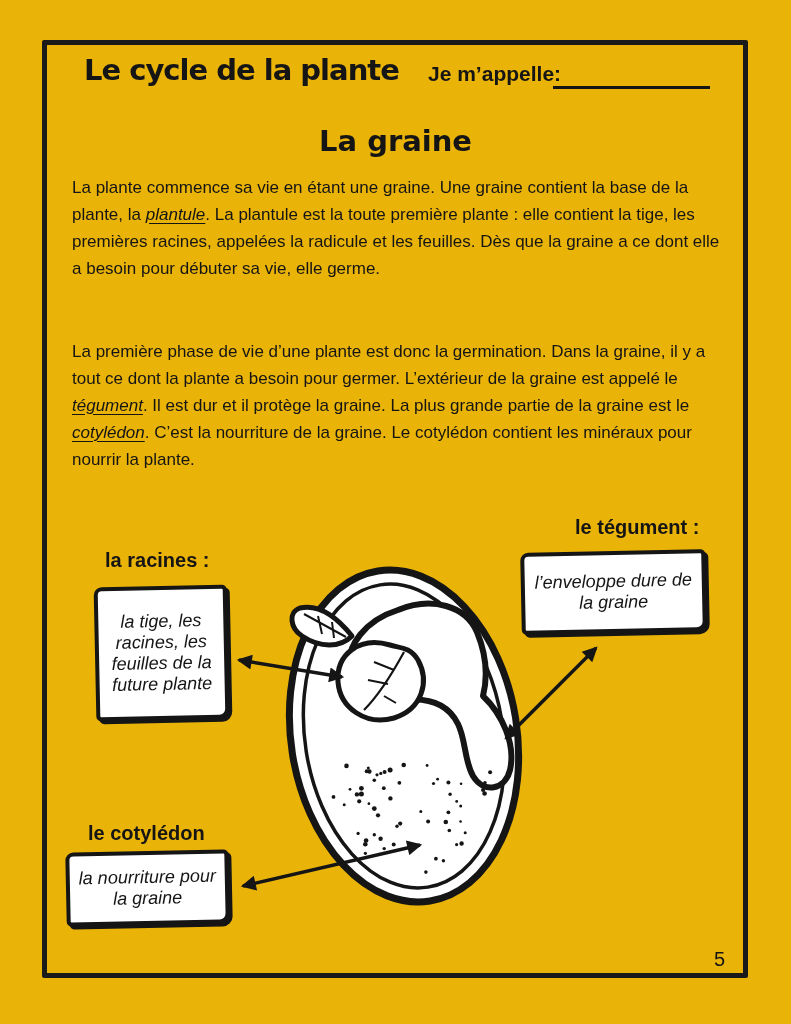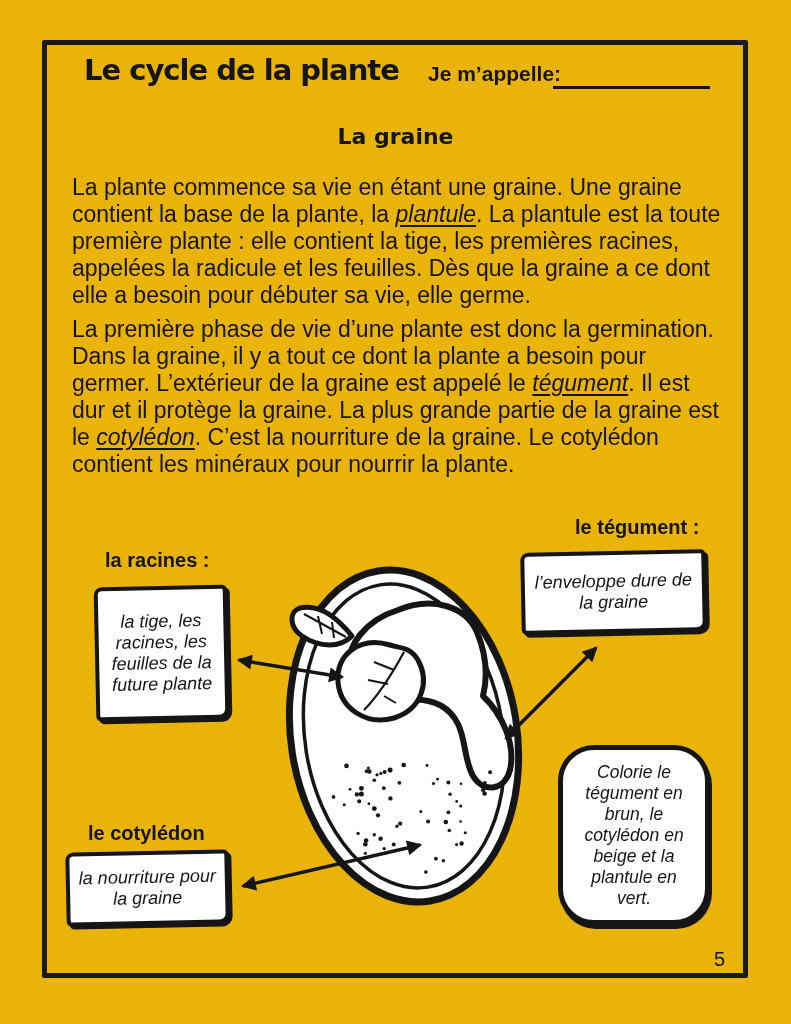--- a/index.html
+++ b/index.html
@@ -12,28 +12,28 @@
     border:5px solid #1a1a1a;box-sizing:border-box;border-radius:2px;
   }
   .title{
     position:absolute;left:84px;top:53px;font-size:29px;font-weight:800;
     letter-spacing:-1px;font-family:"DejaVu Sans",sans-serif;
   }
   .name-label{position:absolute;left:428px;top:62px;font-size:21px;font-weight:600;}
   .name-line{position:absolute;left:553px;top:86px;width:157px;border-top:3px solid #151515;}
   .subtitle{
     position:absolute;left:0;top:124px;width:791px;text-align:center;
-    font-size:22px;font-weight:800;font-family:"DejaVu Sans",sans-serif;
+    font-size:29px;font-weight:800;font-family:"DejaVu Sans",sans-serif;
   }
   .para{
-    position:absolute;left:72px;width:650px;font-size:23px;line-height:27px;
+    position:absolute;left:72px;width:650px;font-size:17px;line-height:27px;
     text-align:left;
   }
   .para.p1{top:174px;}
-  .para.p2{top:316px;}
+  .para.p2{top:338px;}
   .term{font-style:italic;text-decoration:underline;text-underline-offset:3px;}
   .diagram-svg{position:absolute;left:0;top:0;width:791px;height:1024px;pointer-events:none;}
   .dlabel{position:absolute;font-size:20px;font-weight:700;}
   .dbox{
     position:absolute;box-sizing:border-box;border:4px solid #151515;
     box-shadow:3px 3px 0 0 #151515;border-radius:8px 5px 10px 5px;
     display:flex;align-items:center;justify-content:center;text-align:center;
     font-style:italic;font-size:18px;line-height:21px;background:#ffffff;
     padding:4px 8px;
   }
@@ -161,16 +161,15 @@
 
   <div class="dlabel" style="left:105px;top:549px;">la racines :</div>
   <div class="dbox rot-l" style="left:95px;top:586px;width:133px;height:134px;">la tige, les racines, les feuilles de la future plante</div>
 
   <div class="dlabel" style="left:538px;top:516px;margin-left:37px;">le tégument :</div>
   <div class="dbox rot-l" style="left:521px;top:551px;width:185px;height:82px;">l’enveloppe dure de la graine</div>
 
   <div class="dlabel" style="left:88px;top:822px;">le cotylédon</div>
   <div class="dbox rot-l" style="left:66px;top:851px;width:163px;height:74px;">la nourriture pour la graine</div>
 
-  <div class="bubble">Colorie le tégument en brun, le cotylédon en beige et la plantule en vert.</div>
 
   <div class="page-num">5</div>
 </div>
 
 </body></html>

